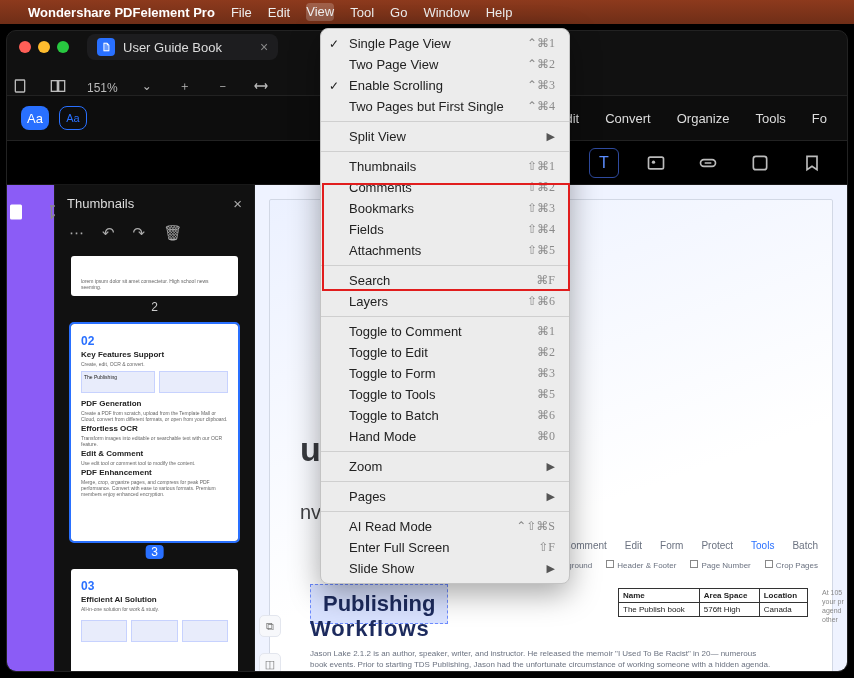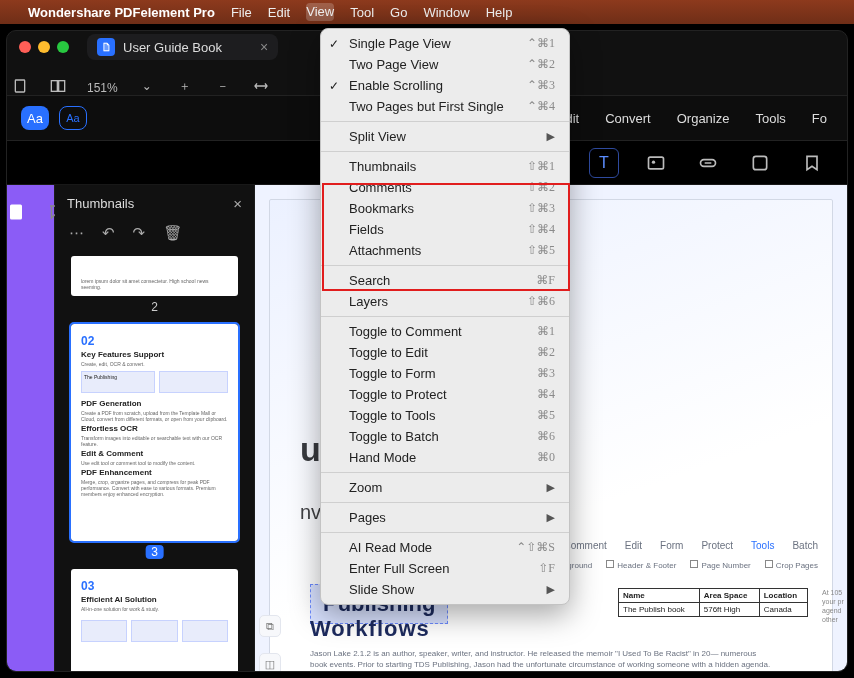--- a/index.html
+++ b/index.html
@@ -384,24 +384,20 @@
     </div>
   <div class="mi">
       <span>Toggle to Edit</span>
       <span class="sc">⌘2</span>
     </div>
   <div class="mi">
       <span>Toggle to Form</span>
       <span class="sc">⌘3</span>
     </div>
   <div class="mi">
-      <span>Toggle to Protect</span>
-      <span class="sc">⌘4</span>
-    </div>
-  <div class="mi">
       <span>Toggle to Tools</span>
       <span class="sc">⌘5</span>
     </div>
   <div class="mi">
       <span>Toggle to Batch</span>
       <span class="sc">⌘6</span>
     </div>
   <div class="mi">
       <span>Hand Mode</span>
       <span class="sc">⌘0</span>

